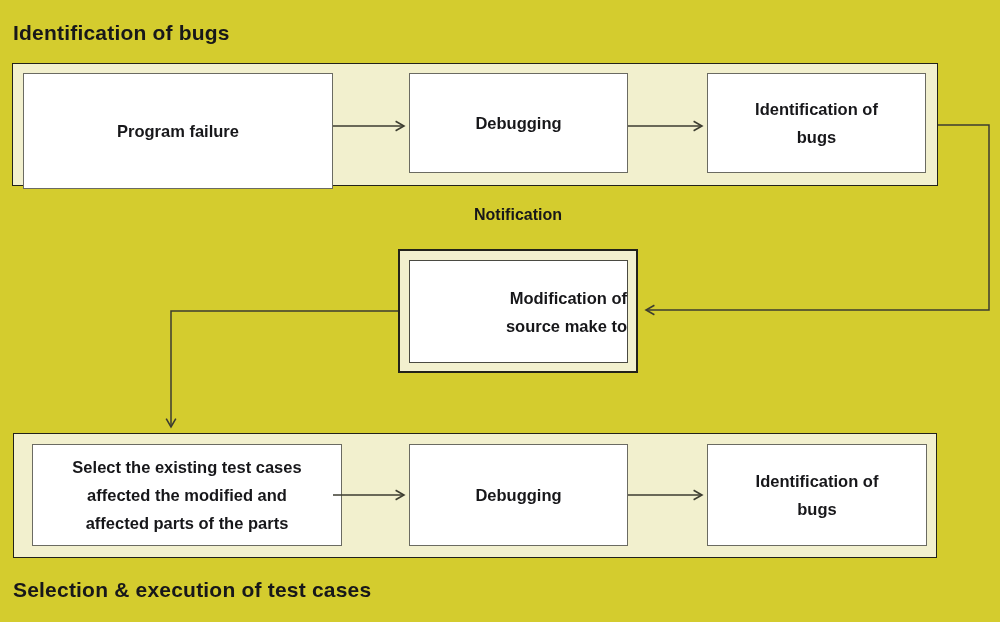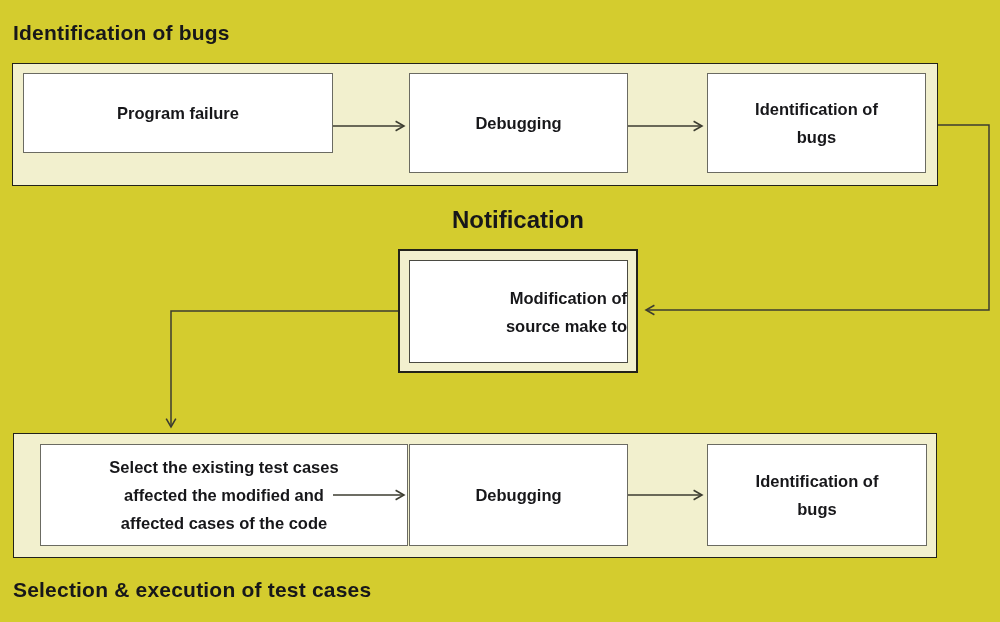--- a/index.html
+++ b/index.html
@@ -48,21 +48,21 @@
     background: var(--c-band, #f2f0ce);
     border: 2px solid var(--c-border_dark, #22221a);
     box-sizing: border-box;
   }
   .mod-inner {
     border-color: var(--c-inner_border, #4a4a42);
     align-items: flex-end;
   }
   .notification-label {
     position: absolute;
-    font-size: 24px;
+    font-size: 16px;
     font-weight: bold;
     color: var(--c-text, #17171a);
     text-align: center;
   }
   .connector-layer {
     position: absolute;
     left: 0;
     top: 0;
     width: 1000px;
     height: 622px;
@@ -72,21 +72,21 @@
 </style>
 </head>
 <body>
 
 <div class="canvas">
 
   <div class="section-title" style="left:13px; top:21px;text-align:right;">Identification of bugs</div>
 
   <div class="band" style="left:12px; top:63px; width:926px; height:123px;"></div>
 
-  <div class="node" style="left:23px; top:73px; width:310px; height:80px;">
+  <div class="node" style="left:23px; top:73px; width:310px; height:116px;">
     <span class="line">Program failure</span>
   </div>
 
   <div class="node" style="left:409px; top:73px; width:219px; height:100px;">
     <span class="line">Debugging</span>
   </div>
 
   <div class="node" style="left:707px; top:73px; width:219px; height:100px;">
     <span class="line">Identification of</span>
     <span class="line">bugs</span>
@@ -96,24 +96,24 @@
 
   <div class="mod-outer" style="left:398px; top:249px; width:240px; height:124px;"></div>
 
   <div class="node mod-inner" style="left:409px; top:260px; width:219px; height:103px;">
     <span class="line">Modification of</span>
     <span class="line">source make to</span>
   </div>
 
   <div class="band" style="left:13px; top:433px; width:924px; height:125px;"></div>
 
-  <div class="node" style="left:40px; top:444px; width:368px; height:102px;text-align:right;">
+  <div class="node" style="left:32px; top:444px; width:310px; height:102px;text-align:right;">
     <span class="line">Select the existing test cases</span>
     <span class="line">affected the modified and</span>
-    <span class="line">affected cases of the code</span>
+    <span class="line">affected parts of the parts</span>
   </div>
 
   <div class="node" style="left:409px; top:444px; width:219px; height:102px;">
     <span class="line">Debugging</span>
   </div>
 
   <div class="node" style="left:707px; top:444px; width:220px; height:102px;">
     <span class="line">Identification of</span>
     <span class="line">bugs</span>
   </div>

